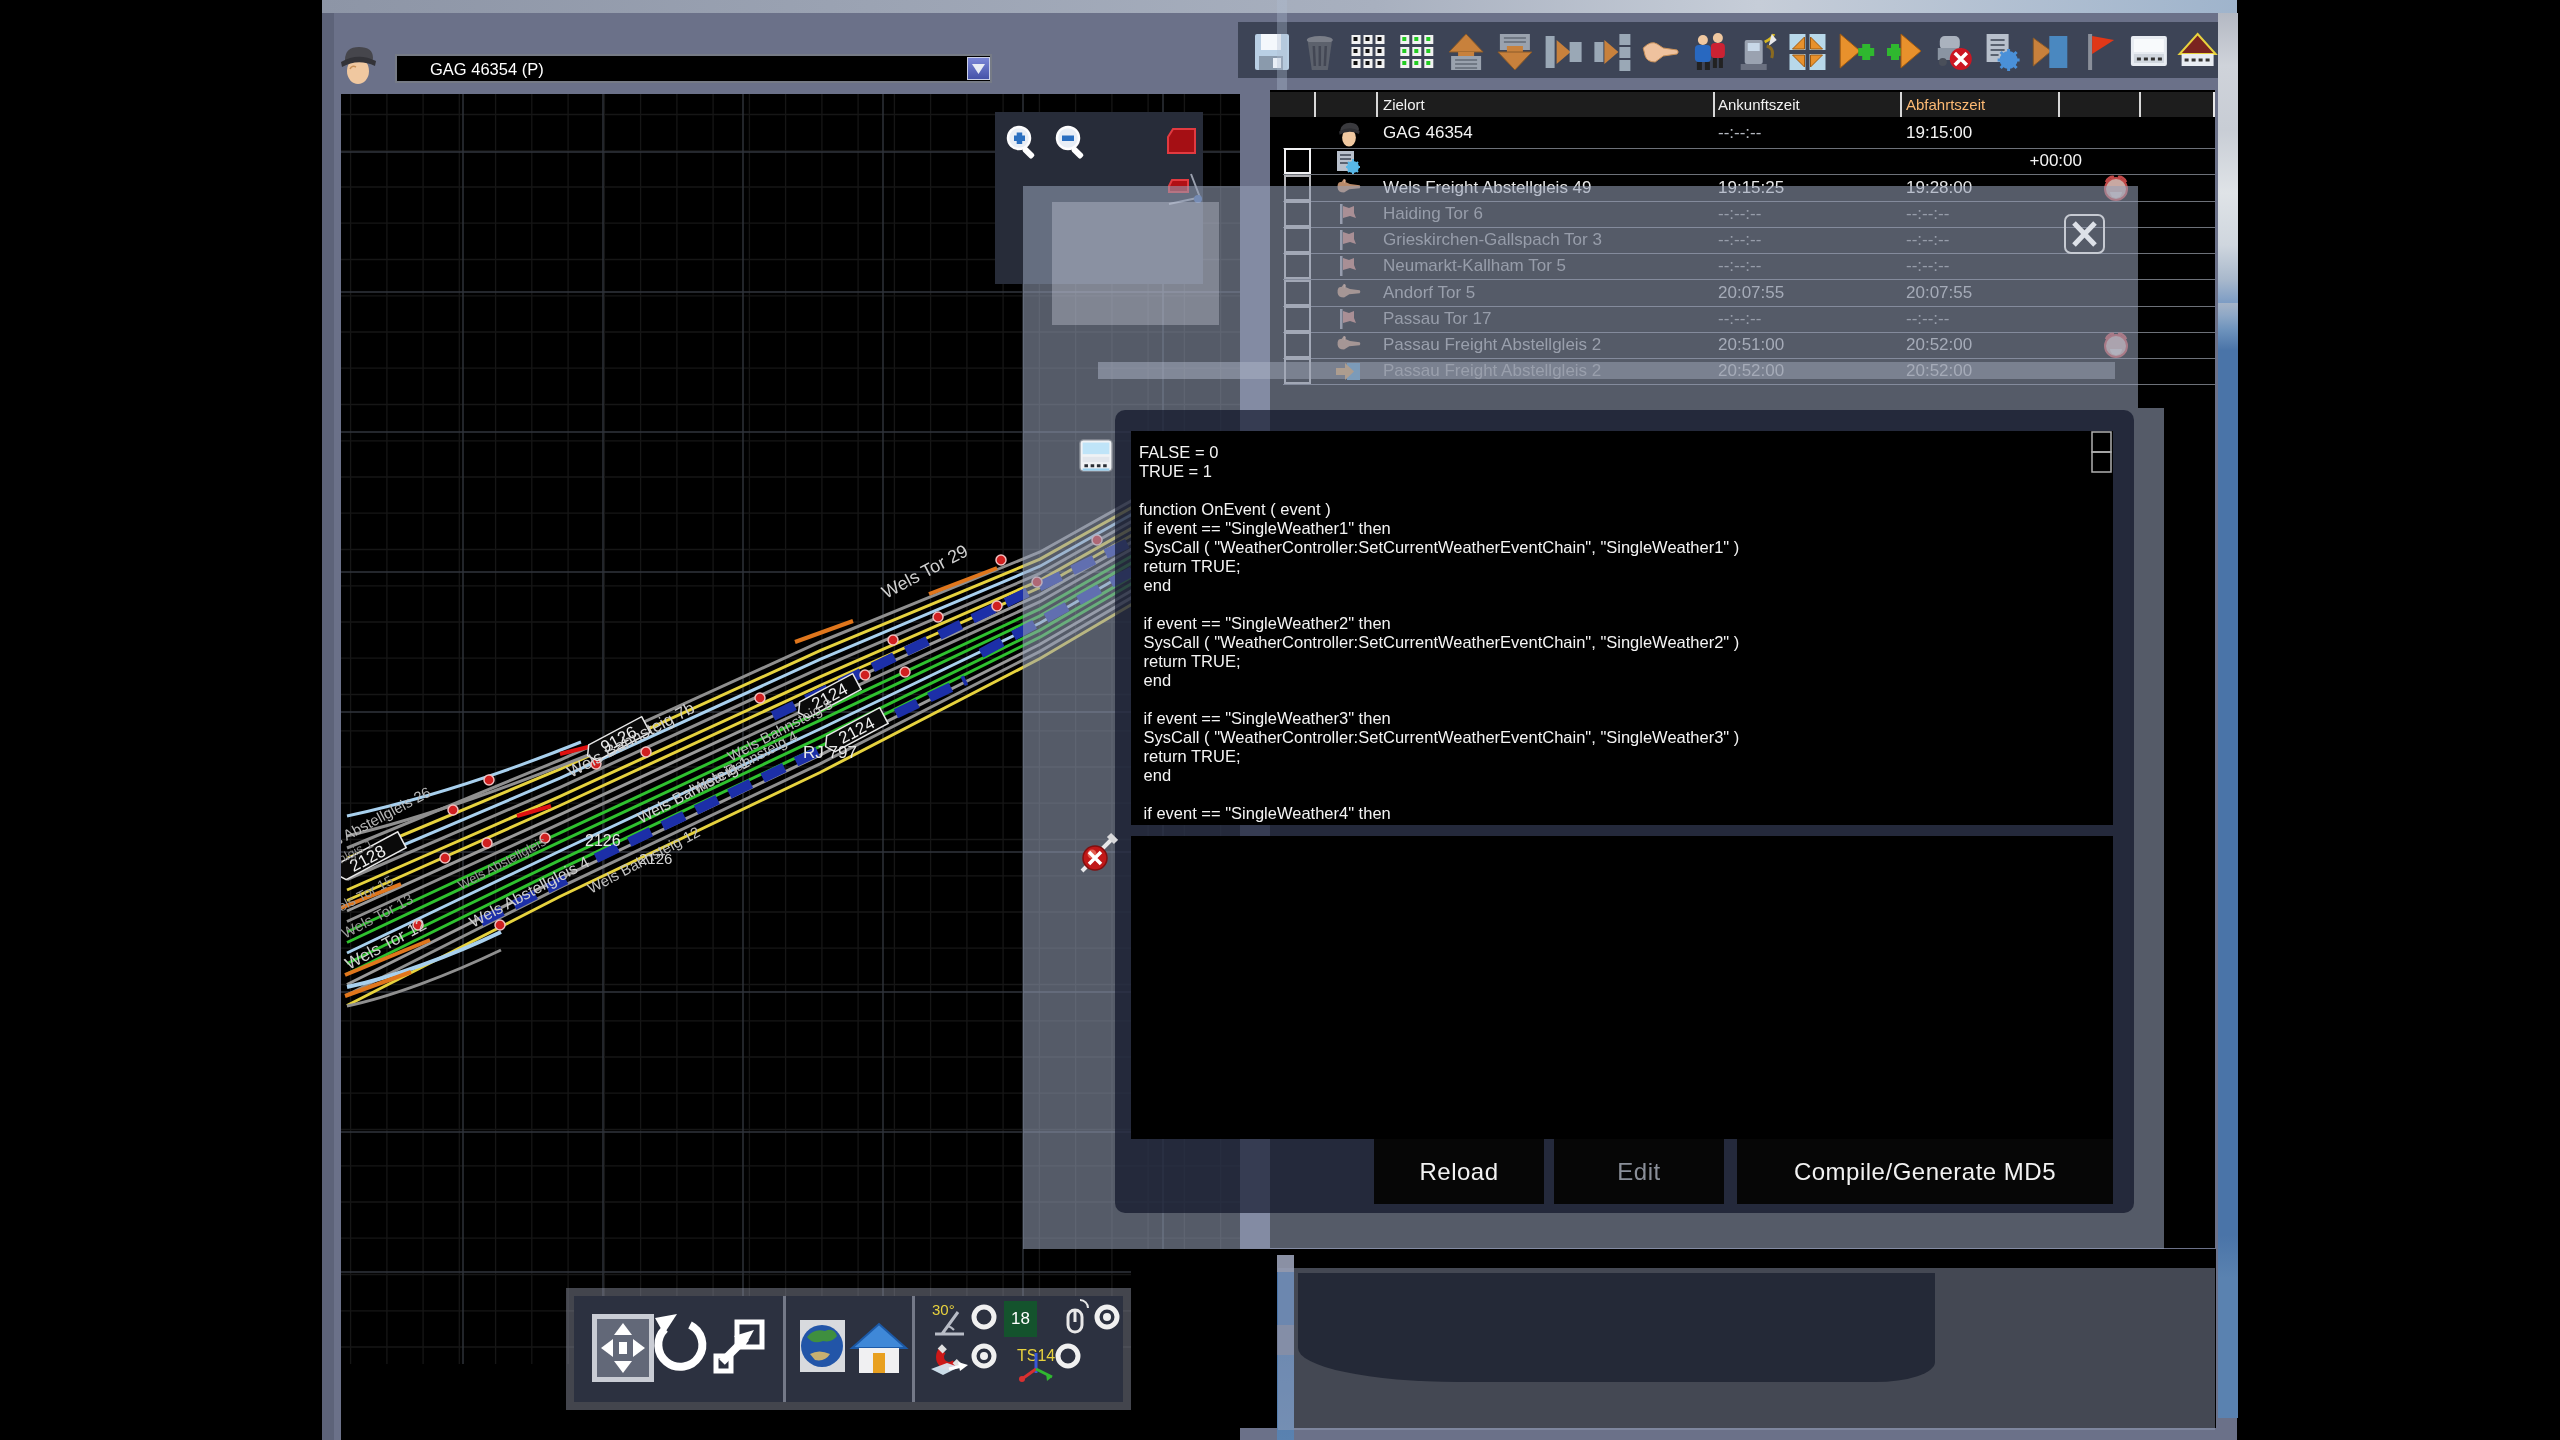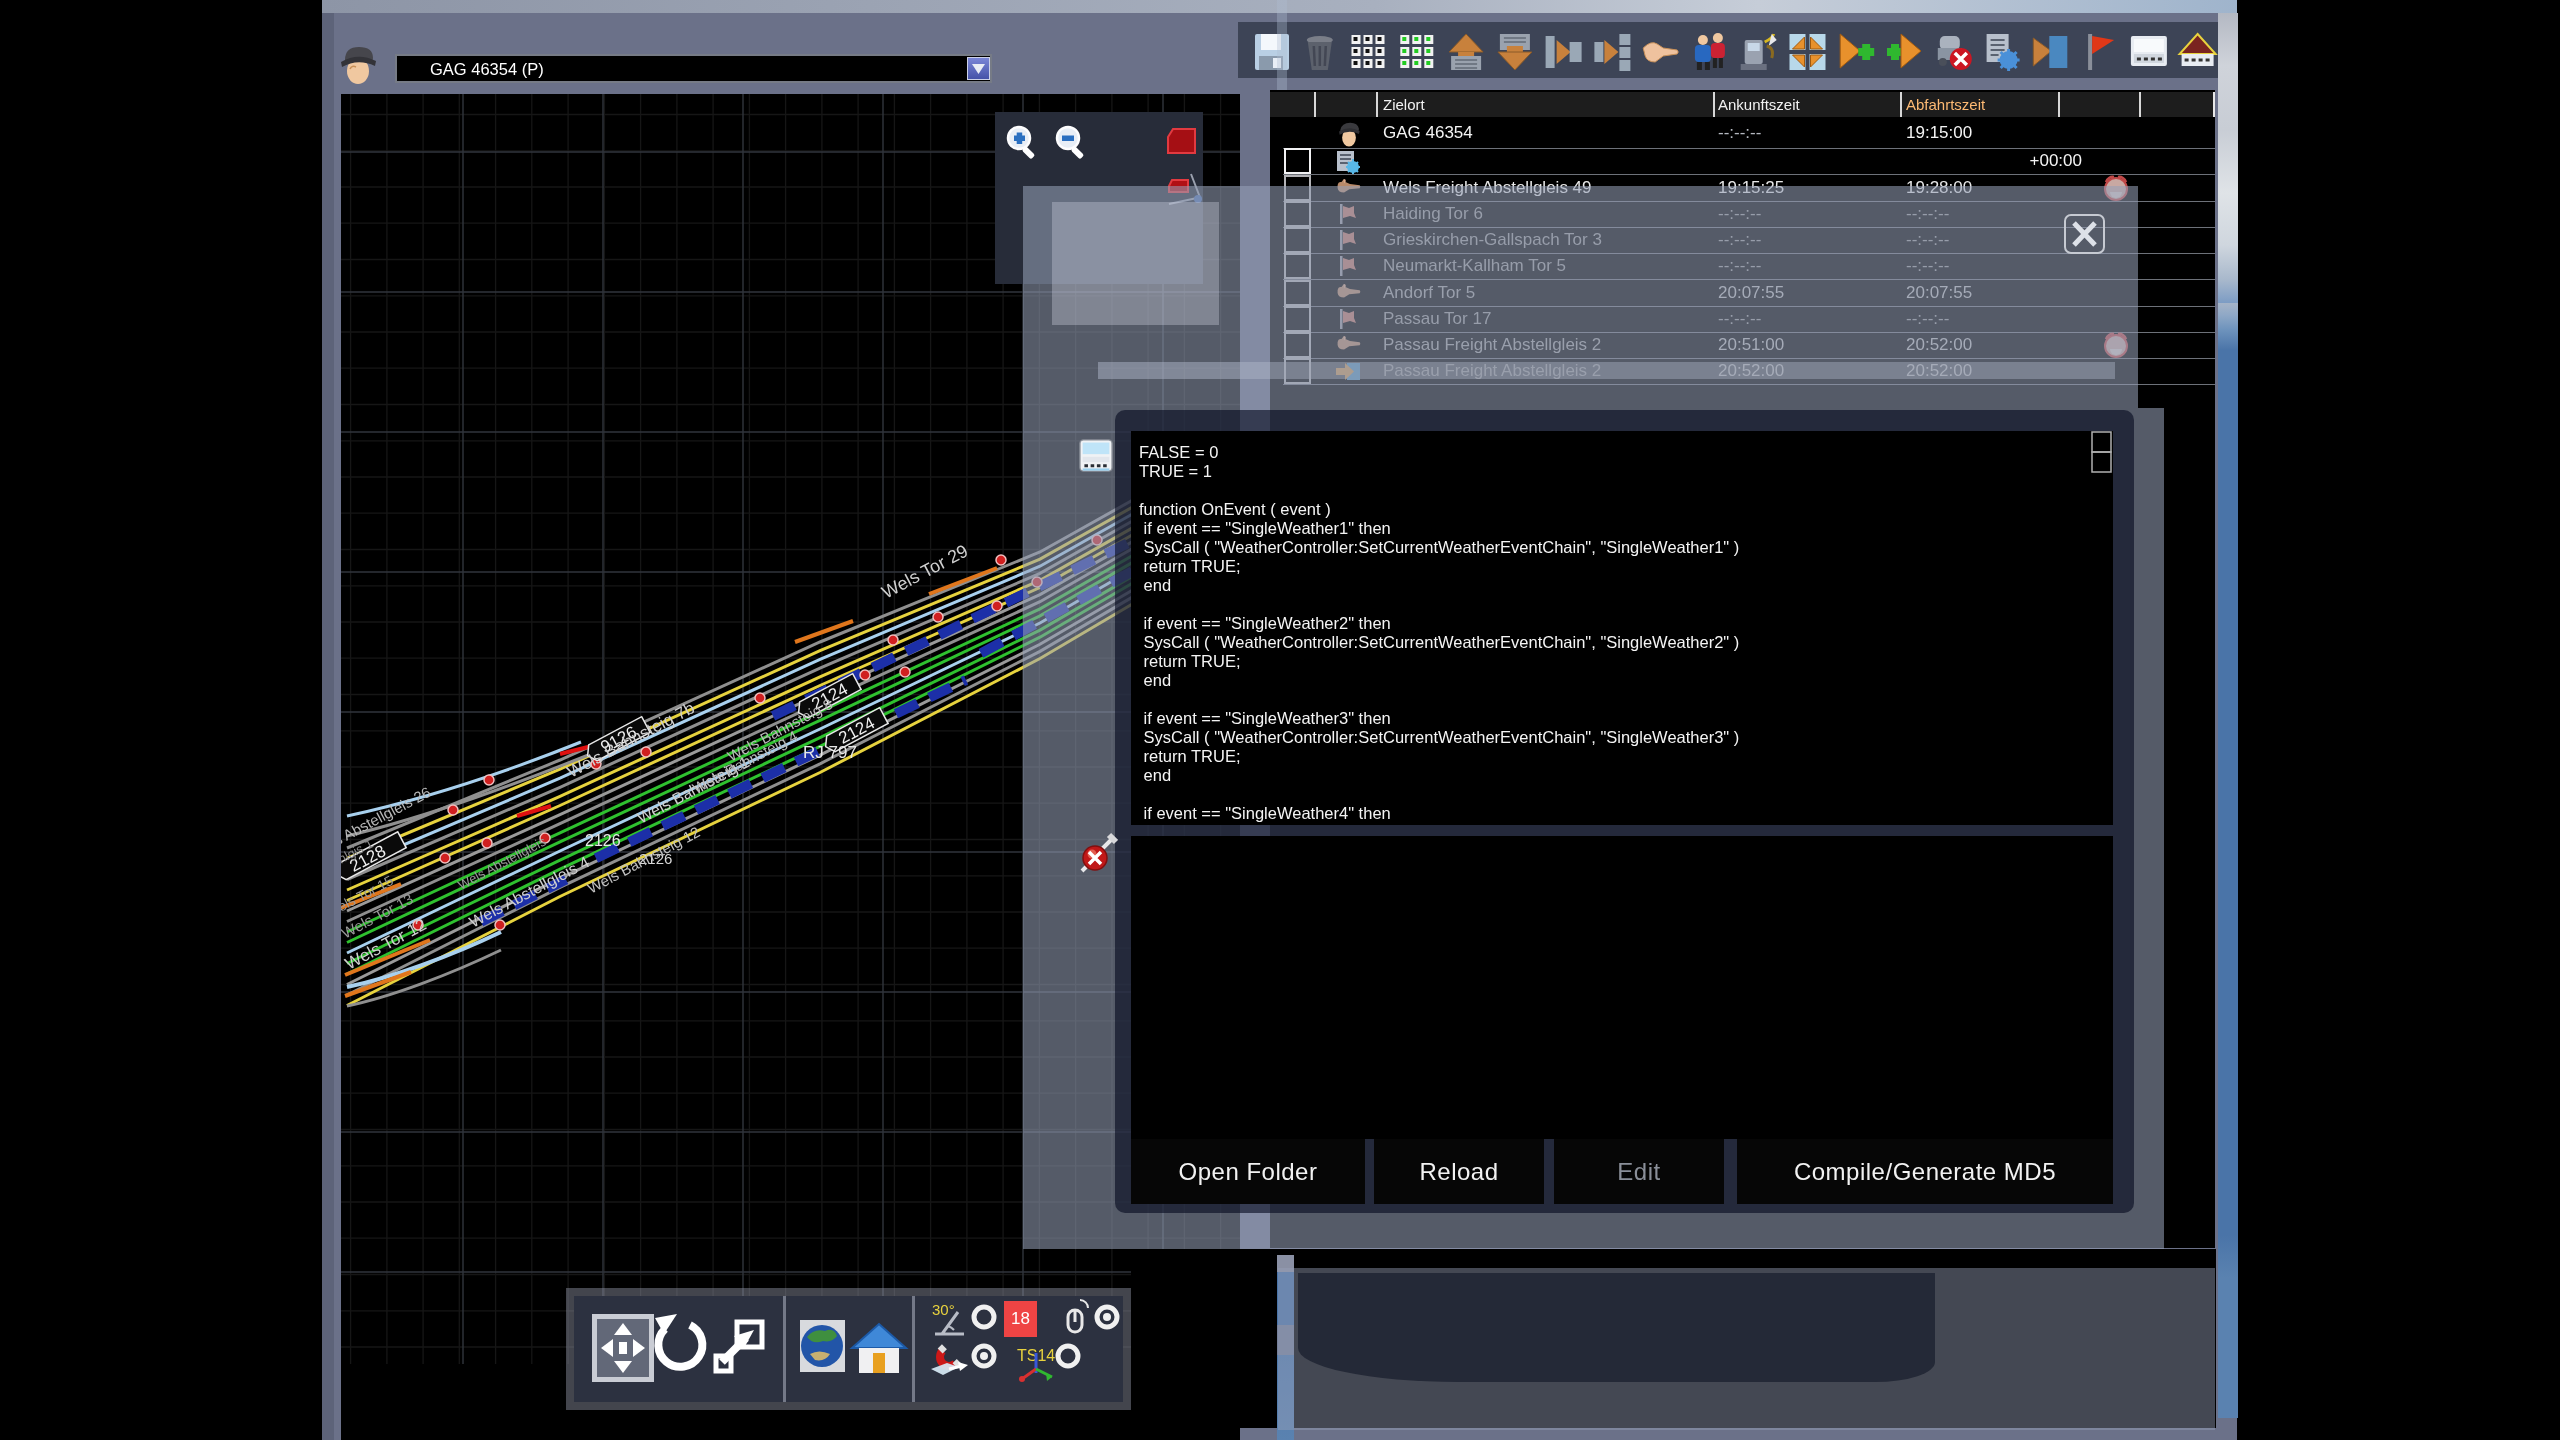--- a/index.html
+++ b/index.html
@@ -267,21 +267,21 @@
         <g stroke-width="3" fill="none">
           <path d="M19,6 L19,26" stroke="#3858d8"></path>
           <path d="M19,22 L5,32" stroke="#d83030"></path>
           <path d="M19,22 L35,30" stroke="#30b830"></path>
         </g>
         <circle cx="5" cy="32" r="3" fill="#d83030"></circle>
         <polygon points="35,30 29,26 30,34" fill="#30b830"></polygon>
       </g>
 <circle cx="494" cy="60" r="10" stroke="#f0f0f0" stroke-width="5" fill="none"></circle>
 </svg>
-    <div class="ab" style="left:1004px;top:1301px;width:33px;height:36px;background:#ef4444;color:#fff;font-size:17px;text-align:center;line-height:36px;">18</div>
+    <div class="ab" style="left:1004px;top:1301px;width:33px;height:36px;background:#14532d;color:#fff;font-size:17px;text-align:center;line-height:36px;">18</div>
     <div class="ab" style="left:1238px;top:22px;width:980px;height:56px;background:#3d4456;"></div>
     <svg class="ab" style="left:1242px;top:22px;" width="976" height="56" viewBox="0 0 976 56">
       <g transform="translate(9.0,10)">
         <rect x="4" y="2" width="34" height="36" rx="2" fill="#b9cfe4"></rect>
         <rect x="10" y="2" width="20" height="16" fill="#f4f8fc"></rect>
         <rect x="8" y="24" width="24" height="14" fill="#8a9aac"></rect>
         <rect x="22" y="26" width="8" height="10" fill="#e8eef6"></rect>
       </g>
       <g transform="translate(57.8,10)">
         <ellipse cx="20" cy="8" rx="13" ry="4" fill="#7a7e88"></ellipse>
@@ -584,21 +584,20 @@
 <rect x="4" y="33" width="30" height="2.5" fill="#9ad0ee"></rect>
     </svg>
     <div class="ab" style="left:1131px;top:836px;width:982px;height:303px;background:#000;"></div>
     <svg class="ab" style="left:1076px;top:831px;" width="42" height="46" viewBox="0 0 42 46">
 <path d="M6,40 L20,26 M24,20 L36,8" stroke="#e8e8ea" stroke-width="4"></path>
 <path d="M33,4 L40,11" stroke="#d8d8da" stroke-width="6"></path>
 <circle cx="19" cy="27" r="12" fill="#c01818" stroke="#801010" stroke-width="1.5"></circle>
 <circle cx="16" cy="23" r="4.5" fill="#e86a5a" opacity="0.85"></circle>
 <path d="M13,21 L25,33 M25,21 L13,33" stroke="#fff" stroke-width="3.5"></path>
     </svg>
-    <div class="ab" style="left:1131px;top:1139px;width:234px;height:65px;background:#060606;color:#f2f2f2;font-size:24px;text-align:center;line-height:65px;letter-spacing:0.5px;">Open Folder</div>
     <div class="ab" style="left:1374px;top:1139px;width:170px;height:65px;background:#060606;color:#f2f2f2;font-size:24px;text-align:center;line-height:65px;letter-spacing:0.5px;">Reload</div>
     <div class="ab" style="left:1554px;top:1139px;width:170px;height:65px;background:#060606;color:#8a8f99;font-size:24px;text-align:center;line-height:65px;letter-spacing:0.5px;">Edit</div>
     <div class="ab" style="left:1737px;top:1139px;width:376px;height:65px;background:#060606;color:#f2f2f2;font-size:24px;text-align:center;line-height:65px;letter-spacing:0.5px;">Compile/Generate MD5</div>
     <div class="ab" style="left:2064px;top:214px;width:41px;height:40px;border:2px solid #c6cad2;border-radius:7px;"></div>
     <svg class="ab" style="left:2064px;top:214px;" width="41" height="40">
       <path d="M10,9 L31,31 M31,9 L10,31" stroke="#dde1e8" stroke-width="5"></path>
     </svg>
     <div class="ab" style="left:1131px;top:1249px;width:1085px;height:179px;background:#000;"></div>
     <div class="ab" style="left:1278px;top:1428px;width:937px;height:12px;background:#6b7189;"></div>
     <div class="ab" style="left:1277px;top:1255px;width:17px;height:185px;background:linear-gradient(#8a90a4 0%,#8a90a4 9%,#4a74a8 9%,#4a74a8 38%,#76809a 38%,#76809a 54%,#4e79ac 54%,#5a82b0 100%);"></div>

